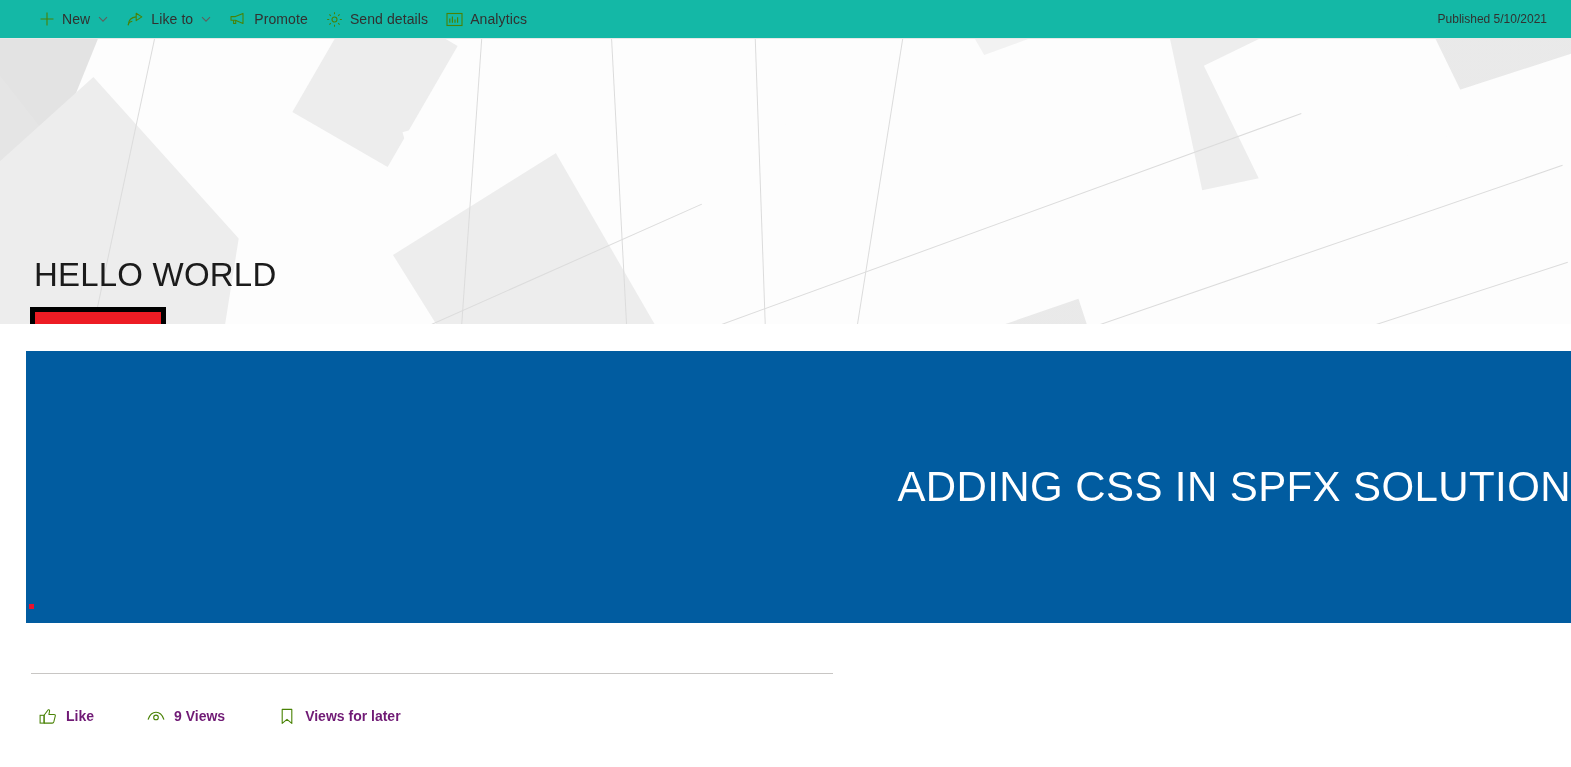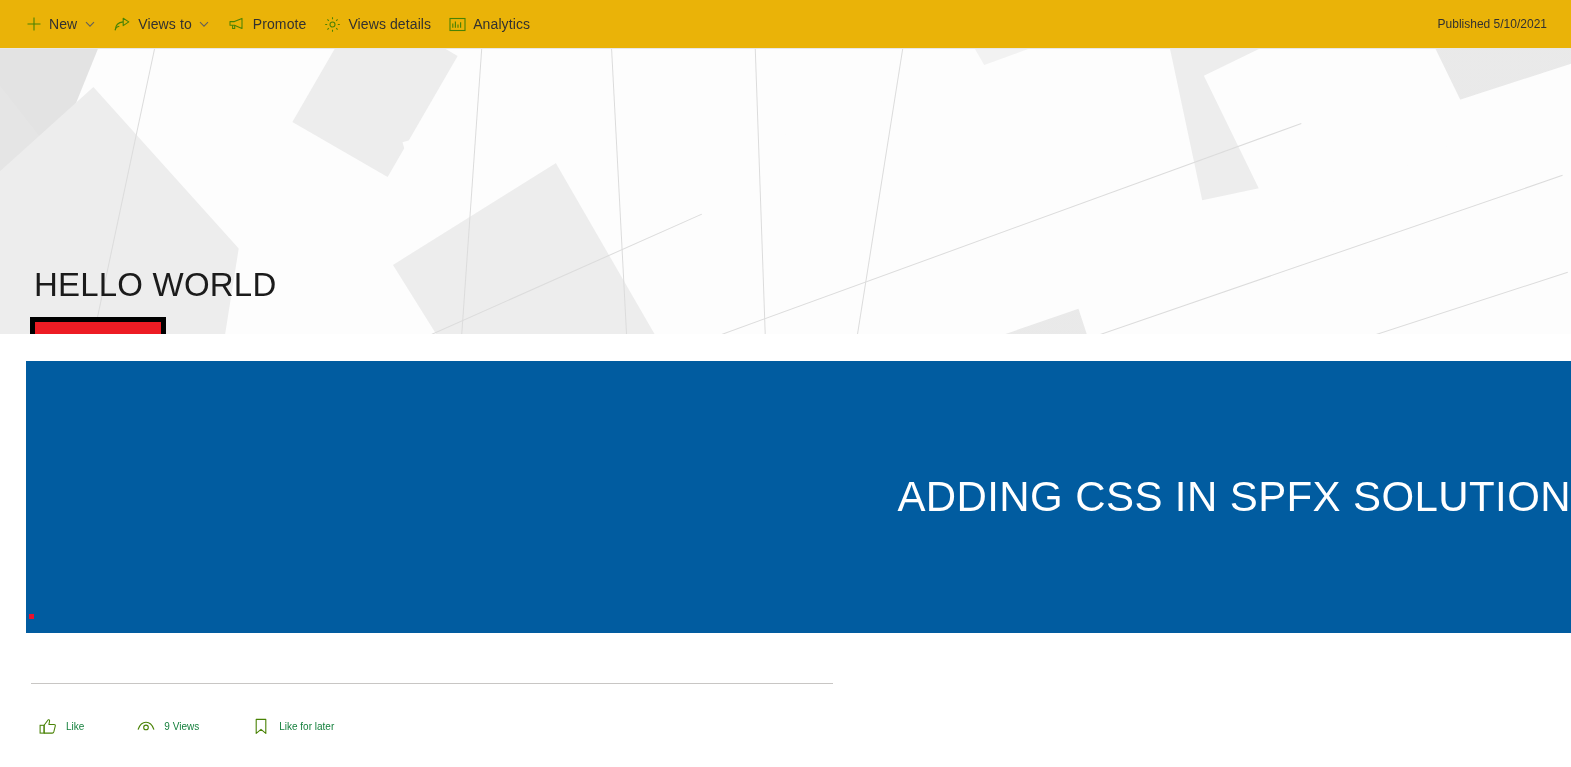--- a/index.html
+++ b/index.html
@@ -12,27 +12,27 @@
     width: 1571px;
     height: 767px;
     overflow: hidden;
     font-family: "Liberation Sans", sans-serif;
     color: #323130;
     -webkit-font-smoothing: antialiased;
   }
 
   
   .command-bar {
-    height: 49px;
+    height: 39px;
     box-sizing: border-box;
-    background: #eab308;
+    background: #14b8a6;
     border-bottom: 1px solid #e8e8e8;
     display: flex;
     align-items: center;
-    padding: 0 18px 0 16px;
+    padding: 0 18px 0 29px;
     position: relative;
   }
   .cb-left {
     display: flex;
     align-items: center;
     gap: 0px;
   }
   .cb-item {
     display: flex;
     align-items: center;
@@ -186,22 +186,23 @@
     width: 18px;
     height: 18px;
     display: inline-flex;
     align-items: center;
     justify-content: center;
     color: #498205;
     flex: 0 0 auto;
   }
   .fa-icon svg { display: block; }
   .fa-label {
-    font-size: 10px;
-    color: #15803d;
+    font-size: 14px;
+    color: #701a75;
+    font-weight: bold;
   }
 </style>
 </head>
 <body>
 
 <div class="command-bar">
   <div class="cb-left">
 
     <div class="cb-item">
       <span class="cb-icon">
@@ -218,21 +219,21 @@
     </div>
 
     <div class="cb-item">
       <span class="cb-icon">
         <svg width="17" height="16" viewBox="0 0 17 16">
           <path d="M1.2 14.2c.3-5.4 3.4-8 8-8.3" stroke="currentColor" stroke-width="1.1" fill="none"></path>
           <path d="M1.2 14.2c.5-2.6 2.1-3.6 4.1-3.9" stroke="currentColor" stroke-width="1.1" fill="none"></path>
           <path d="M9.2 2.3l5.6 3.6-5.6 3.7z" stroke="currentColor" stroke-width="1.1" fill="none" stroke-linejoin="round"></path>
         </svg>
       </span>
-      <span class="cb-label">Views to</span>
+      <span class="cb-label">Like to</span>
       <span class="cb-chev">
         <svg width="12" height="12" viewBox="0 0 12 12">
             <path d="M2 4.2L6 8.2l4-4" stroke="currentColor" stroke-width="1.05" fill="none"></path>
           </svg>
       </span>
     </div>
 
     <div class="cb-item">
       <span class="cb-icon">
         <svg width="17" height="16" viewBox="0 0 17 16">
@@ -243,21 +244,21 @@
       <span class="cb-label">Promote</span>
     </div>
 
     <div class="cb-item">
       <span class="cb-icon">
         <svg width="17" height="17" viewBox="0 0 17 17">
           <circle cx="8.5" cy="8.5" r="2.5" stroke="currentColor" stroke-width="1.05" fill="none"></circle>
           <path d="M8.5 1.2v2M8.5 13.8v2M1.2 8.5h2M13.8 8.5h2M3.4 3.4l1.4 1.4M12.2 12.2l1.4 1.4M13.6 3.4l-1.4 1.4M4.8 12.2l-1.4 1.4" stroke="currentColor" stroke-width="1.05" fill="none"></path>
         </svg>
       </span>
-      <span class="cb-label">Views details</span>
+      <span class="cb-label">Send details</span>
     </div>
 
     <div class="cb-item">
       <span class="cb-icon">
         <svg width="17" height="15" viewBox="0 0 17 15">
           <rect x="1" y="1.5" width="15" height="12" stroke="currentColor" stroke-width="1.1" fill="none"></rect>
           <path d="M3.8 10.8V6.4M6.4 10.8V4.6M9 10.8V7.6M11.6 10.8V5.2" stroke="currentColor" stroke-width="1.15" fill="none"></path>
         </svg>
       </span>
       <span class="cb-label">Analytics</span>
@@ -333,18 +334,18 @@
         </span>
         <span class="fa-label">9 Views</span>
       </div>
 
       <div class="fa-item">
         <span class="fa-icon">
           <svg width="14" height="17" viewBox="0 0 14 17">
             <path d="M2.2 1.4h9.6v14l-4.8-4-4.8 4z" stroke="currentColor" stroke-width="1.1" fill="none" stroke-linejoin="round"></path>
           </svg>
         </span>
-        <span class="fa-label">Like for later</span>
+        <span class="fa-label">Views for later</span>
       </div>
 
     </div>
   </div>
 </div>
 
 </body></html>

